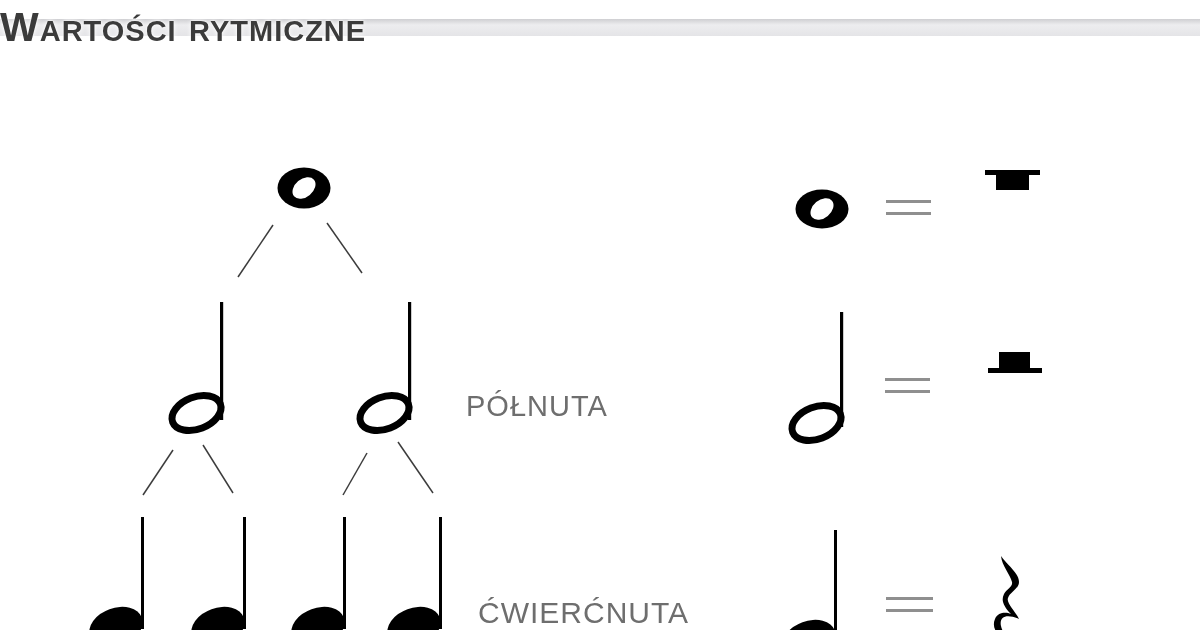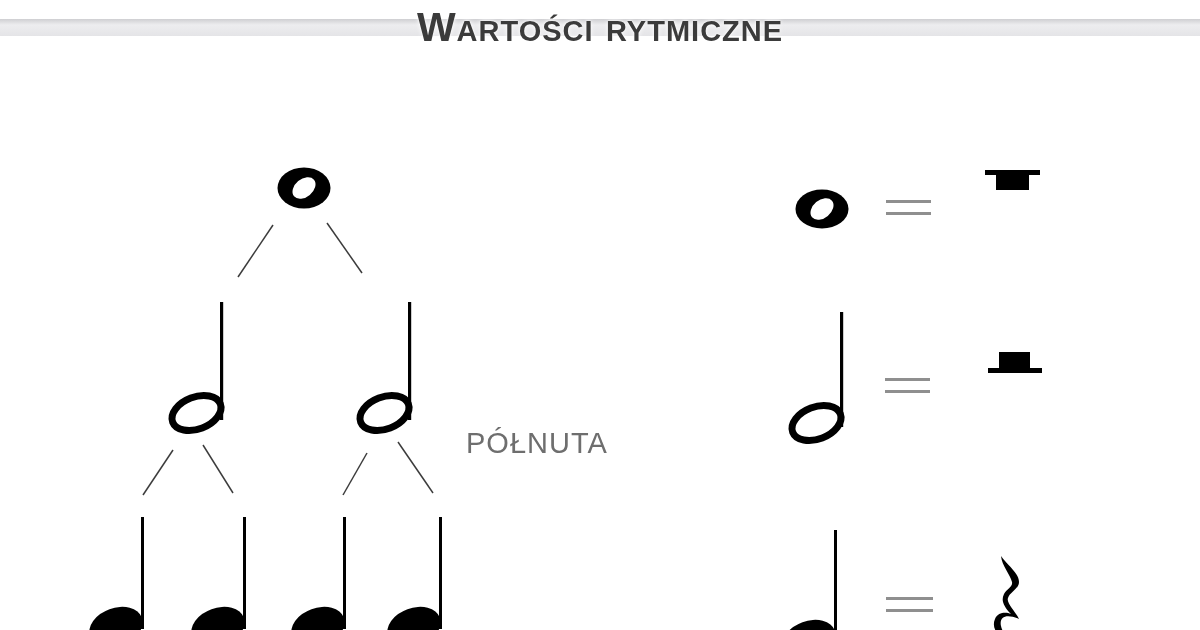--- a/index.html
+++ b/index.html
@@ -6,29 +6,29 @@
   .stage{
     position:relative;width:1200px;height:630px;background:#ffffff;
     overflow:hidden;font-family:"Liberation Sans",sans-serif;
   }
   
   .band{
     position:absolute;left:0;top:19px;width:1200px;height:17px;
     background:linear-gradient(to bottom,#cfcfd2 0%,#ededef 35%,#e4e4e7 100%);
   }
   .title{
-    position:absolute;left:0;top:4px;width:1200px;text-align:center;
+    position:absolute;left:0;top:4px;width:1200px;text-align:left;
     font-size:41px;font-weight:700;color:#3b3b3b;
     font-variant:small-caps;letter-spacing:1px;
     text-shadow:0 0 5px rgba(255,255,255,.95),0 0 2px rgba(255,255,255,.9);
   }
   
   .note-label{position:absolute;color:#6e6e6e;white-space:nowrap;}
   .lbl-whole{left:396px;top:166px;font-size:27px;letter-spacing:1.5px;}
-  .lbl-half{left:466px;top:390px;font-size:29px;letter-spacing:1px;margin-top:37px;}
+  .lbl-half{left:466px;top:390px;font-size:29px;letter-spacing:1px;}
   .lbl-quarter{left:478px;top:596px;font-size:30px;letter-spacing:1px;}
   .abs{position:absolute;}
   svg{display:block;overflow:visible;}
   
   .equals{position:absolute;}
   .equals .bar{position:absolute;left:0;width:45px;height:2.5px;background:#8f8f8f;}
   .equals .bar.b2{top:12px;}
   
   .rest-part{position:absolute;background:#000;}
 </style>
@@ -76,20 +76,21 @@
   <svg class="abs" style="left:291px;top:517px" width="58" height="160">
     <rect x="52" y="0" width="3" height="112" fill="#000"></rect>
     <ellipse cx="27" cy="110" rx="27.5" ry="19" fill="#000" transform="rotate(-20 27 110)"></ellipse>
   </svg>
   <svg class="abs" style="left:387px;top:517px" width="58" height="160">
     <rect x="52" y="0" width="3" height="112" fill="#000"></rect>
     <ellipse cx="27" cy="110" rx="27.5" ry="19" fill="#000" transform="rotate(-20 27 110)"></ellipse>
   </svg>
 
   <div class="note-label lbl-half">PÓŁNUTA</div>
+  <div class="note-label lbl-quarter">ĆWIERĆNUTA</div>
 
   <svg class="abs" style="left:793px;top:188px" width="58" height="44">
     <ellipse cx="29" cy="21" rx="26.5" ry="19.5" fill="#000"></ellipse>
     <ellipse cx="29" cy="21" rx="13" ry="9" fill="#fff" transform="rotate(-40 29 21)"></ellipse>
   </svg>
   <div class="equals" style="left:886px;top:200px">
     <div class="bar b1"></div>
       <div class="bar b2"></div>
   </div>
   <div>

